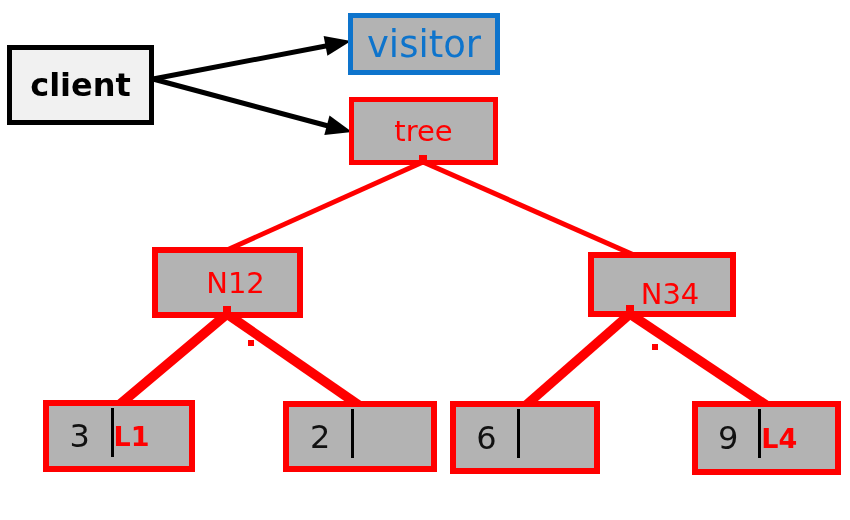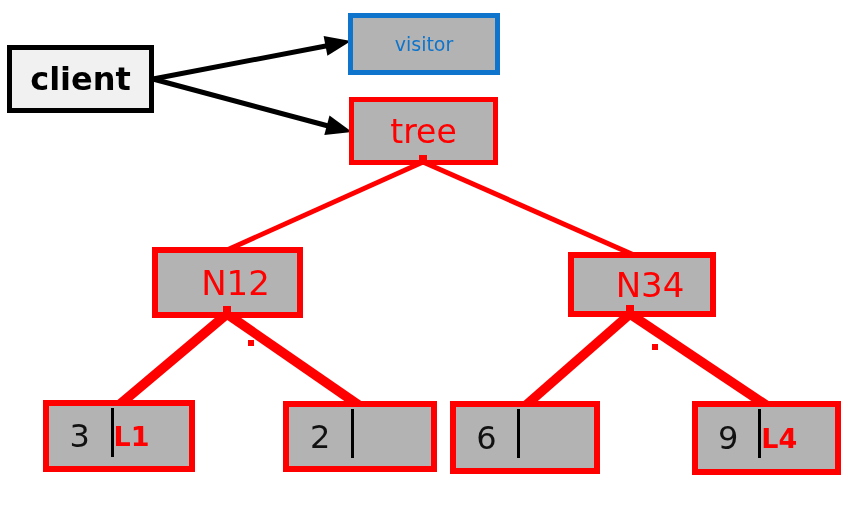--- a/index.html
+++ b/index.html
@@ -34,48 +34,48 @@
 
   .box {
     position: absolute;
     z-index: 2;
     display: flex;
     align-items: center;
     justify-content: center;
     background: var(--node-fill);
   }
   .box-client {
-    left: 7px; top: 45px; width: 147px; height: 68px;
+    left: 7px; top: 45px; width: 147px; height: 80px;
     border: 5px solid var(--black);
     background: var(--client-fill);
     color: var(--black);
     font-size: 32px;
     font-weight: bold;
   }
   .box-visitor {
     left: 348px; top: 13px; width: 152px; height: 62px;
     border: 5px solid var(--blue);
     color: var(--blue);
-    font-size: 19px;
+    font-size: 37px;
     align-items: center;
   }
   .box-tree {
     left: 349px; top: 97px; width: 149px; height: 68px;
     border: 5px solid var(--red);
     color: var(--red);
-    font-size: 33px;
+    font-size: 29px;
   }
   .box-internal {
     border: 6px solid var(--red);
     color: var(--red);
-    font-size: 34px;
+    font-size: 29px;
     padding-left: 16px;
   }
   .box-n12 { left: 152px; top: 247px; width: 151px; height: 71px; }
-  .box-n34 { left: 568px; top: 252px; width: 148px; height: 65px; }
+  .box-n34 { left: 588px; top: 252px; width: 148px; height: 65px; align-items: flex-end; }
 
   .box-leaf {
     border: 6px solid var(--red);
     justify-content: flex-start;
   }
   .box-l1 { left: 43px;  top: 400px; width: 152px; height: 72px; }
   .box-l2 { left: 283px; top: 401px; width: 154px; height: 71px; }
   .box-l3 { left: 450px; top: 401px; width: 150px; height: 73px; }
   .box-l4 { left: 692px; top: 401px; width: 149px; height: 74px; }
 

